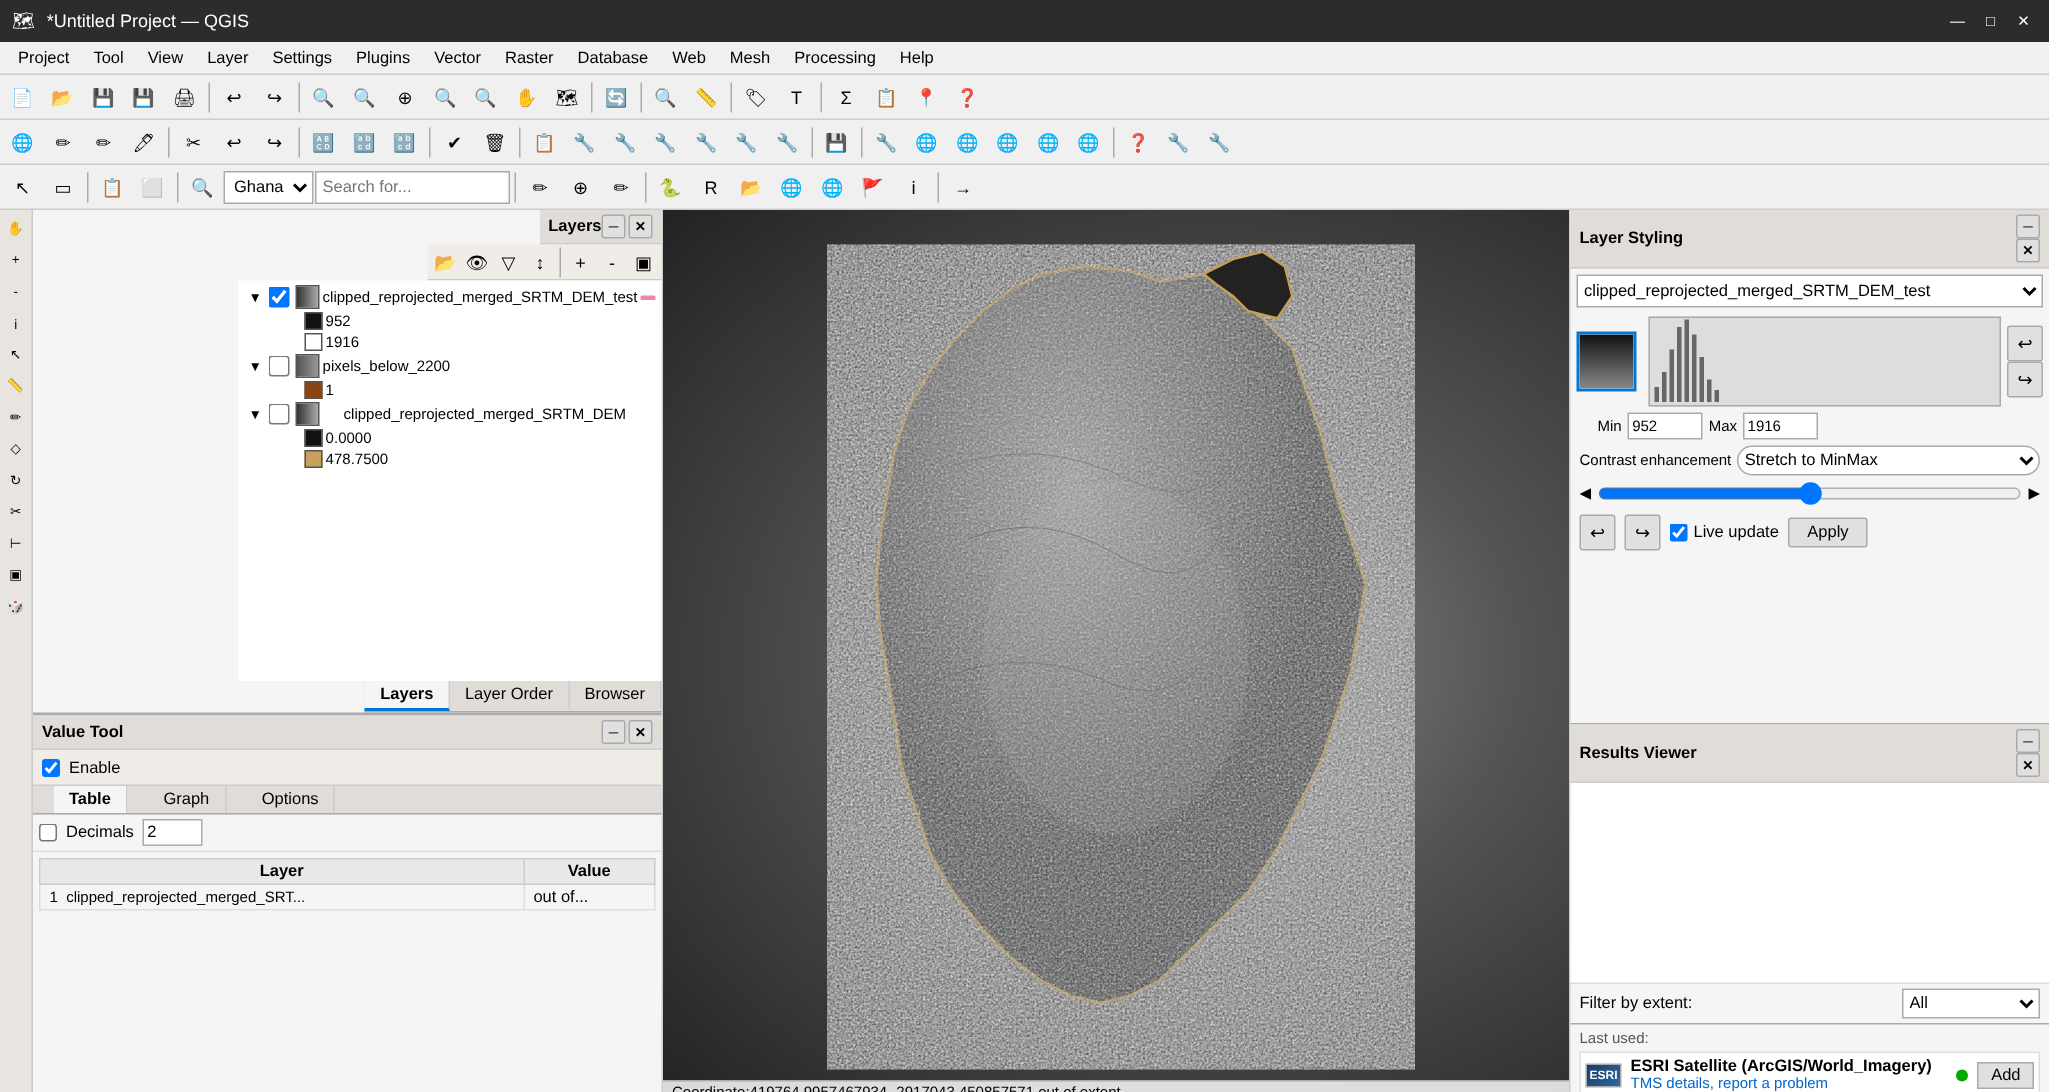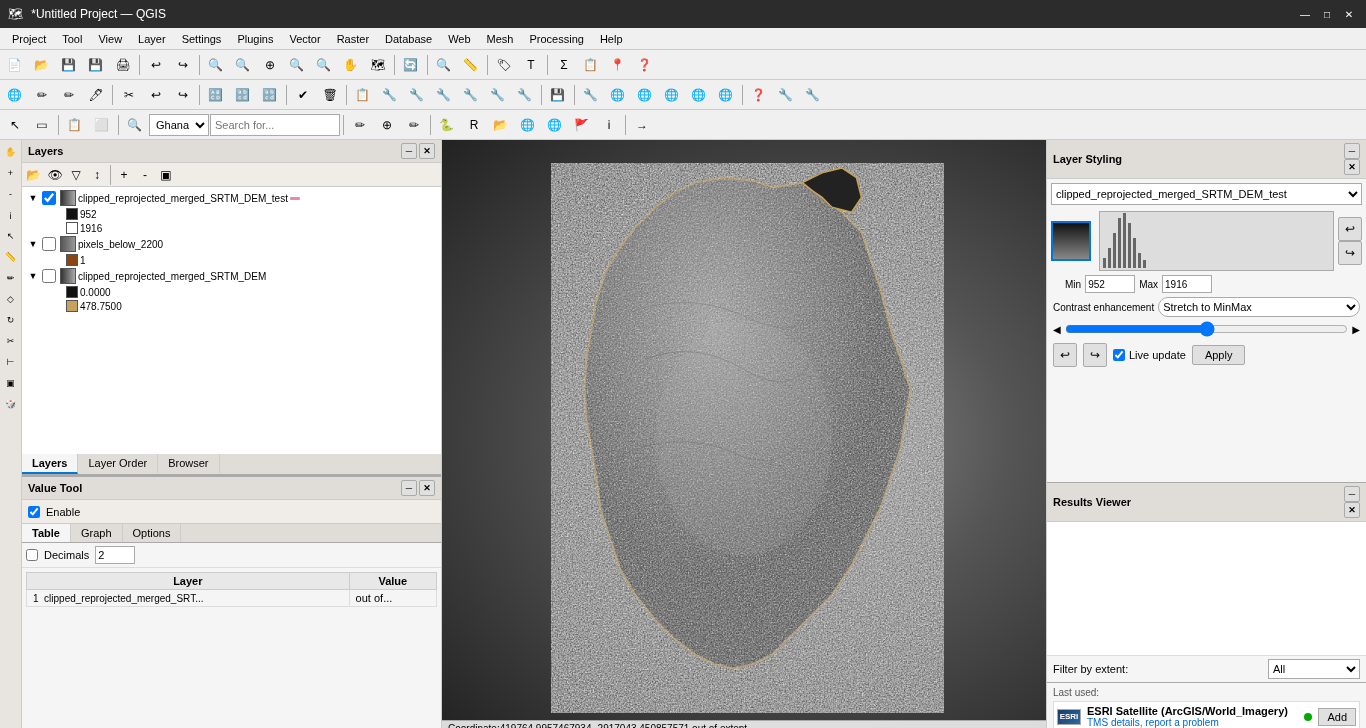--- a/index.html
+++ b/index.html
@@ -22,21 +22,21 @@
     .tb-combo { height: 22px; font-size: 11px; border: 1px solid #aaa; padding: 0 2px; background: #fff; }
     .tb-search { height: 22px; width: 130px; font-size: 11px; border: 1px solid #aaa; padding: 0 4px; background: #fff; }
 
     
     #main { display: flex; height: calc(728px - 28px - 22px - 30px - 30px - 22px); }
 
     
     #left-panel { width: 420px; display: flex; flex-direction: column; background: #f5f5f5; border-right: 1px solid #ccc; }
     
     
-    #layers-section { flex: 1; min-height: 0; display: flex; flex-direction: column; border-bottom: 1px solid #aaa; }
+    #layers-section { flex: 1; min-height: 0; display: flex; flex-direction: column; border-bottom: 1px solid #aaa; align-items: flex-end; }
     .panel-header { background: #e0ddd8; border-bottom: 1px solid #ccc; padding: 3px 6px; font-size: 11px; font-weight: bold; display: flex; align-items: center; justify-content: space-between; }
     .panel-header .panel-title { display: flex; align-items: center; gap: 4px; }
     .panel-header .panel-ctrl { display: flex; gap: 2px; }
     .panel-ctrl-btn { width: 16px; height: 16px; display: flex; align-items: center; justify-content: center; cursor: pointer; font-size: 9px; border: 1px solid #aaa; background: #e0e0e0; border-radius: 2px; }
 
     .layers-toolbar { background: #f0ede8; border-bottom: 1px solid #ccc; height: 24px; display: flex; align-items: center; padding: 0 2px; gap: 1px; }
     .layers-tree { flex: 1; overflow-y: auto; padding: 2px; background: #fff; }
     
     .tree-item { display: flex; align-items: center; padding: 1px 2px; cursor: pointer; font-size: 11px; }
     .tree-item .expand { width: 14px; text-align: center; font-size: 9px; cursor: pointer; }
@@ -47,21 +47,21 @@
     
     
     .tab-bar { display: flex; background: #e0ddd8; border-bottom: 1px solid #aaa; }
     .tab { padding: 3px 10px; font-size: 11px; cursor: pointer; border-right: 1px solid #ccc; border-bottom: 2px solid transparent; }
     .tab.active { background: #f5f5f5; border-bottom-color: #0078d7; font-weight: bold; }
 
     
     #value-tool { height: 260px; display: flex; flex-direction: column; border-top: 1px solid #aaa; }
     .vt-toolbar { background: #f0ede8; border-bottom: 1px solid #ccc; height: 24px; display: flex; align-items: center; padding: 0 6px; gap: 6px; font-size: 11px; }
     .vt-tabs { display: flex; background: #e0ddd8; border-bottom: 1px solid #aaa; }
-    .vt-tab { padding: 3px 10px; font-size: 11px; cursor: pointer; border-right: 1px solid #ccc; }
+    .vt-tab { padding: 3px 10px; font-size: 11px; cursor: pointer; border-right: 1px solid #ccc; margin-left: 14px; }
     .vt-tab.active { background: #f5f5f5; font-weight: bold; }
     .vt-body { flex: 1; padding: 4px; overflow: auto; }
     .vt-options { display: flex; align-items: center; gap: 6px; padding: 3px 4px; font-size: 11px; border-bottom: 1px solid #ddd; }
     .vt-table { width: 100%; border-collapse: collapse; font-size: 11px; }
     .vt-table th { background: #e8e8e8; border: 1px solid #ccc; padding: 2px 6px; text-align: center; font-weight: bold; }
     .vt-table td { border: 1px solid #ddd; padding: 2px 6px; }
 
     
     #map-area { flex: 1; background: #888; position: relative; overflow: hidden; }
     
@@ -333,21 +333,21 @@
 
         <div class="legend-item">
           <span class="color-box" style="background:#8B4513;"></span>
           <span>1</span>
         </div>
 
         <div class="tree-item">
           <span class="expand">▼</span>
           <input type="checkbox" class="checkbox" style="">
           <div style="width:16px;height:16px;background:linear-gradient(to right,#333,#aaa);border:1px solid #555;margin:0 2px;"></div>
-          <span style="font-size:10px;">clipped_reprojected_merged_SRTM_DEM</span>
+          <span style="font-size:10px;margin-left:14px;">clipped_reprojected_merged_SRTM_DEM</span>
         </div>
 
         <div class="legend-item">
           <span class="color-box" style="background:#111111;"></span>
           <span>0.0000</span>
         </div>
         <div class="legend-item">
           <span class="color-box" style="background:#c8a060;"></span>
           <span>478.7500</span>
         </div>

